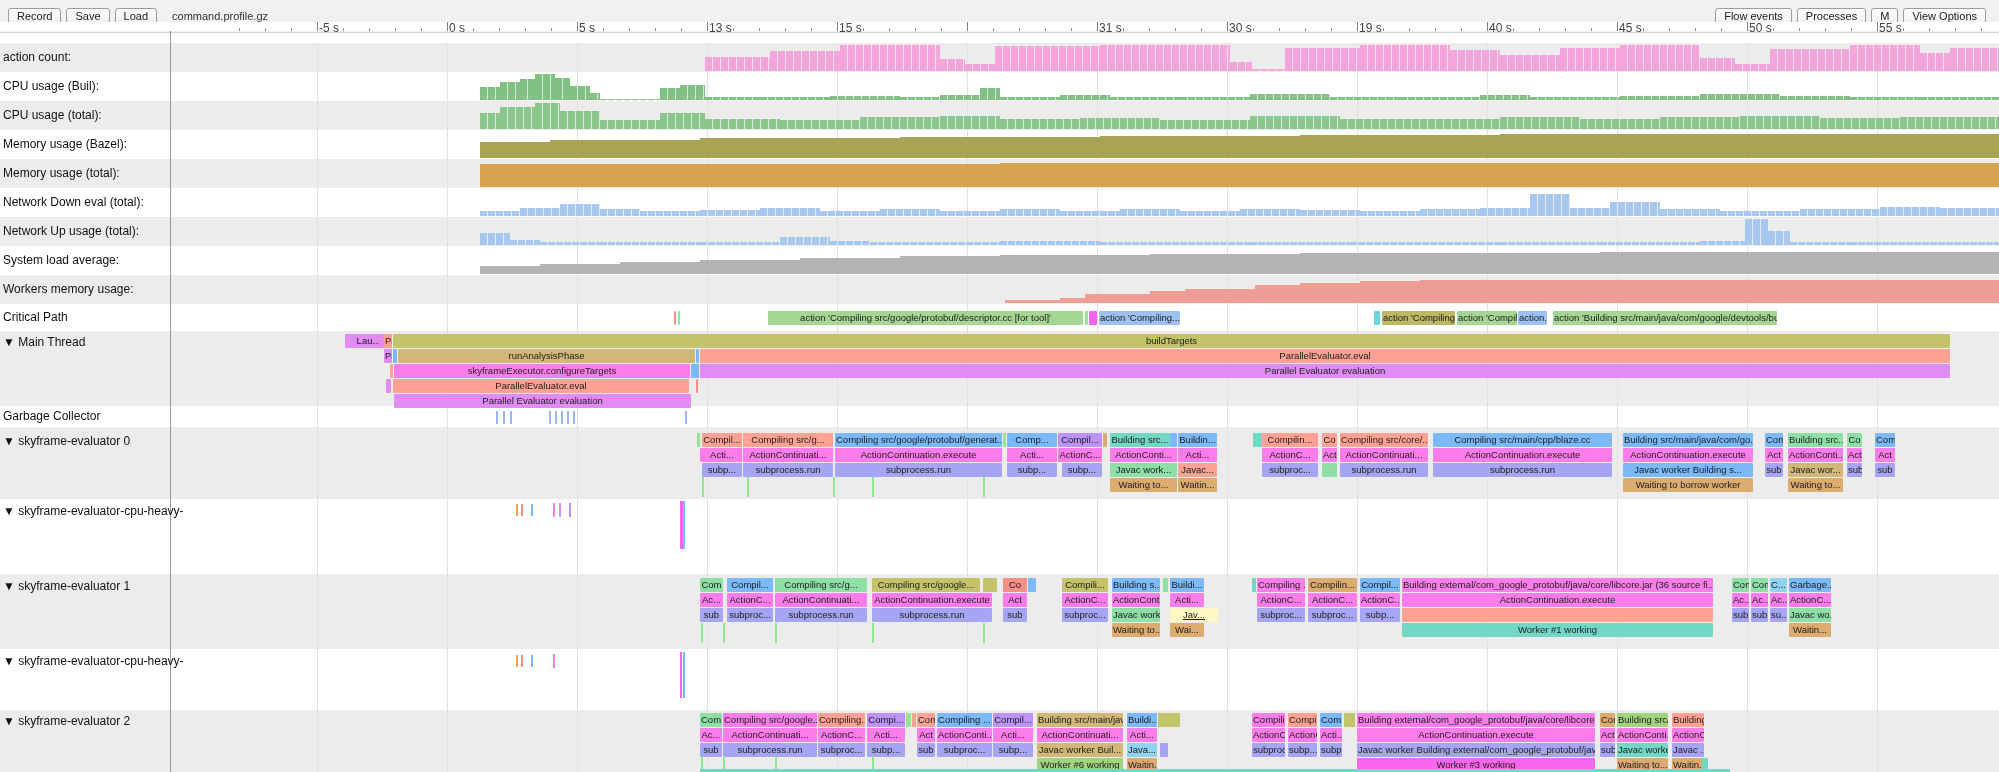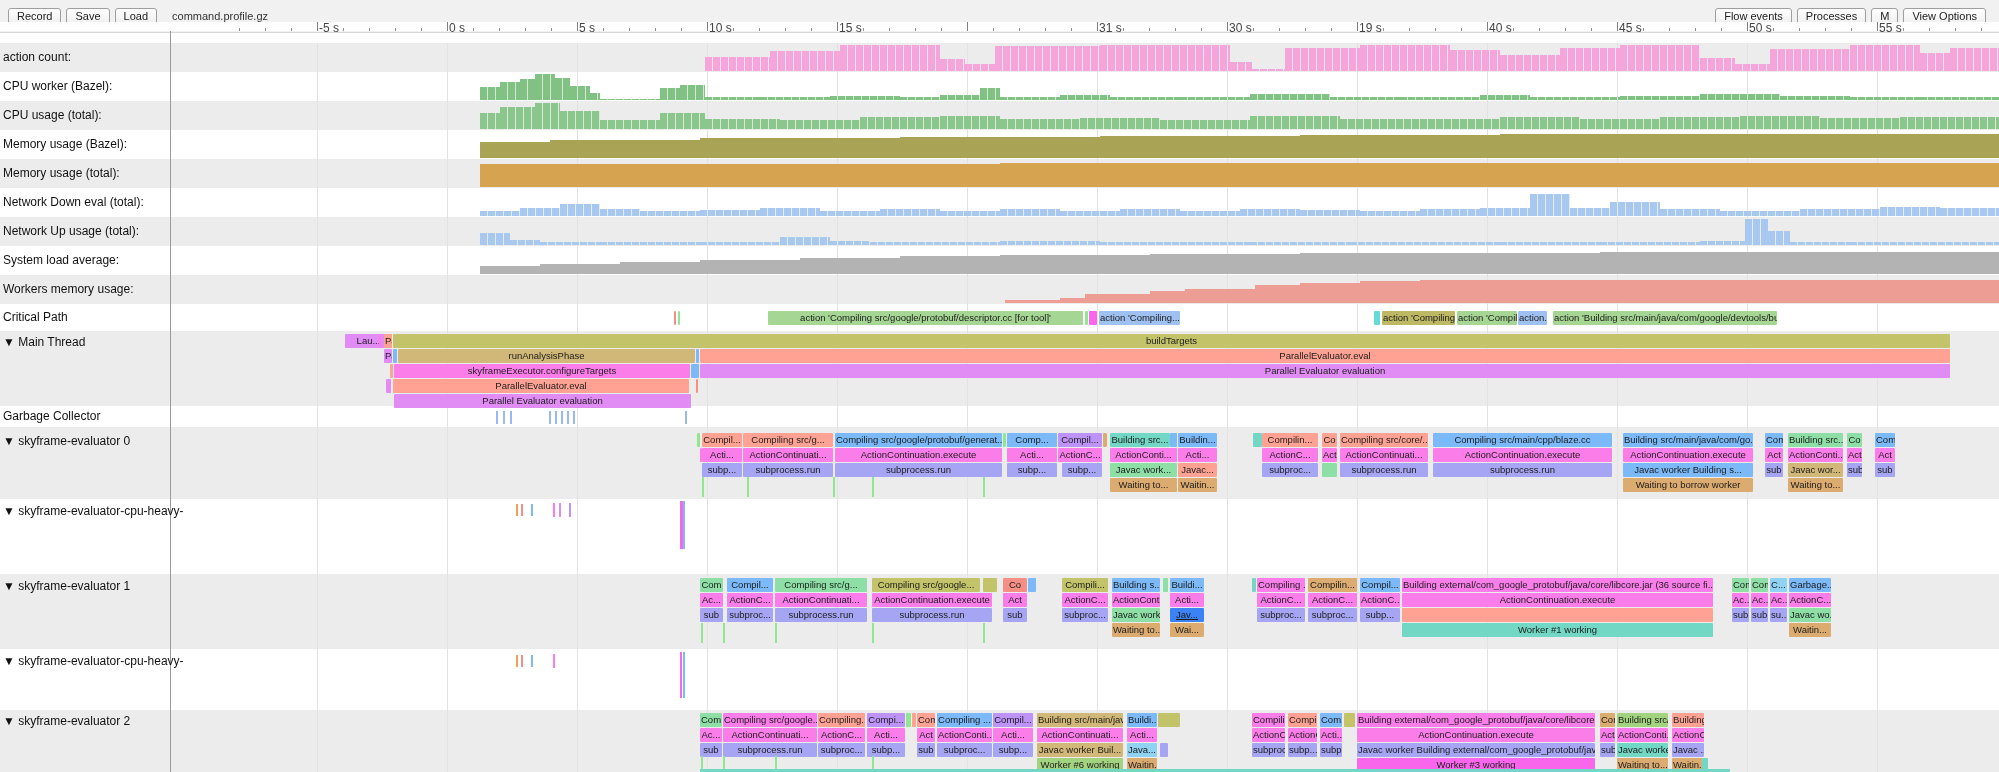--- a/index.html
+++ b/index.html
@@ -118,21 +118,21 @@
       <div class="min" style="left: 1929px;"></div>
       <div class="min" style="left: 1955px;"></div>
       <div class="min" style="left: 1981px;"></div>
       <div class="maj" style="left: 317px;"></div>
       <div class="lab" style="left: 319px;">-5 s</div>
       <div class="maj" style="left: 447px;"></div>
       <div class="lab" style="left: 449px;">0 s</div>
       <div class="maj" style="left: 577px;"></div>
       <div class="lab" style="left: 579px;">5 s</div>
       <div class="maj" style="left: 707px;"></div>
-      <div class="lab" style="left: 709px;">10 s</div>
+      <div class="lab" style="left: 709px;">13 s</div>
       <div class="maj" style="left: 837px;"></div>
       <div class="lab" style="left: 839px;">15 s</div>
       <div class="maj" style="left: 967px;"></div>
       <div class="lab" style="left: 969px; margin-top: 33px;">20 s</div>
       <div class="maj" style="left: 1097px;"></div>
       <div class="lab" style="left: 1099px;">31 s</div>
       <div class="maj" style="left: 1227px;"></div>
       <div class="lab" style="left: 1229px;">30 s</div>
       <div class="maj" style="left: 1357px;"></div>
       <div class="lab" style="left: 1359px;">19 s</div>
@@ -196,21 +196,21 @@
       <div class="cseg tex" style="left: 1450px; width: 50px; top: 50px; height: 21px; background-color: rgb(244, 166, 219);"></div>
       <div class="cseg tex" style="left: 1500px; width: 60px; top: 55px; height: 16px; background-color: rgb(244, 166, 219);"></div>
       <div class="cseg tex" style="left: 1560px; width: 60px; top: 48px; height: 23px; background-color: rgb(244, 166, 219);"></div>
       <div class="cseg tex" style="left: 1620px; width: 80px; top: 45px; height: 26px; background-color: rgb(244, 166, 219);"></div>
       <div class="cseg tex" style="left: 1700px; width: 35px; top: 58px; height: 13px; background-color: rgb(244, 166, 219);"></div>
       <div class="cseg tex" style="left: 1735px; width: 35px; top: 64px; height: 7px; background-color: rgb(244, 166, 219);"></div>
       <div class="cseg tex" style="left: 1770px; width: 80px; top: 49px; height: 22px; background-color: rgb(244, 166, 219);"></div>
       <div class="cseg tex" style="left: 1850px; width: 70px; top: 45px; height: 26px; background-color: rgb(244, 166, 219);"></div>
       <div class="cseg tex" style="left: 1920px; width: 30px; top: 53px; height: 18px; background-color: rgb(244, 166, 219);"></div>
       <div class="cseg tex" style="left: 1950px; width: 49px; top: 48px; height: 23px; background-color: rgb(244, 166, 219);"></div>
-      <div class="row-label" style="top: 78.5px;">CPU worker (Bazel):</div>
+      <div class="row-label" style="top: 78.5px;">CPU usage (Buil):</div>
       <div class="cseg tex" style="left: 480px; width: 20px; top: 87px; height: 13px; background-color: rgb(130, 193, 132);"></div>
       <div class="cseg tex" style="left: 500px; width: 20px; top: 82px; height: 18px; background-color: rgb(130, 193, 132);"></div>
       <div class="cseg tex" style="left: 520px; width: 15px; top: 79px; height: 21px; background-color: rgb(130, 193, 132);"></div>
       <div class="cseg tex" style="left: 535px; width: 20px; top: 74px; height: 26px; background-color: rgb(130, 193, 132);"></div>
       <div class="cseg tex" style="left: 555px; width: 15px; top: 78px; height: 22px; background-color: rgb(130, 193, 132);"></div>
       <div class="cseg tex" style="left: 570px; width: 20px; top: 86px; height: 14px; background-color: rgb(130, 193, 132);"></div>
       <div class="cseg tex" style="left: 590px; width: 10px; top: 93px; height: 7px; background-color: rgb(130, 193, 132);"></div>
       <div class="cseg tex" style="left: 600px; width: 60px; top: 99px; height: 1px; background-color: rgb(130, 193, 132);"></div>
       <div class="cseg tex" style="left: 660px; width: 20px; top: 88px; height: 12px; background-color: rgb(130, 193, 132);"></div>
       <div class="cseg tex" style="left: 680px; width: 25px; top: 85px; height: 15px; background-color: rgb(130, 193, 132);"></div>
@@ -491,21 +491,21 @@
       <div class="bar" style="left: 1751px; width: 17px; top: 593px; background-color: rgb(250, 125, 233);">Ac...</div>
       <div class="bar" style="left: 1770px; width: 17px; top: 593px; background-color: rgb(250, 125, 233);">Ac...</div>
       <div class="bar" style="left: 1789px; width: 42px; top: 593px; background-color: rgb(250, 125, 233);">ActionC...</div>
       <div class="bar" style="left: 700px; width: 23px; top: 608px; background-color: rgb(165, 165, 243);">sub</div>
       <div class="bar" style="left: 727px; width: 46px; top: 608px; background-color: rgb(165, 165, 243);">subproc...</div>
       <div class="bar" style="left: 775px; width: 92px; top: 608px; background-color: rgb(165, 165, 243);">subprocess.run</div>
       <div class="bar" style="left: 872px; width: 120px; top: 608px; background-color: rgb(165, 165, 243);">subprocess.run</div>
       <div class="bar" style="left: 1003px; width: 24px; top: 608px; background-color: rgb(165, 165, 243);">sub</div>
       <div class="bar" style="left: 1062px; width: 46px; top: 608px; background-color: rgb(165, 165, 243);">subproc...</div>
       <div class="bar" style="left: 1112px; width: 48px; top: 608px; background-color: rgb(141, 223, 165);">Javac worker...</div>
-      <div class="bar" style="left: 1170px; width: 34px; top: 608px; background-color: #3b82f6; text-decoration: underline;">Jav...</div>
+      <div class="bar" style="left: 1170px; width: 48px; top: 608px; background-color: #fef9c3; text-decoration: underline;">Jav...</div>
       <div class="bar" style="left: 1257px; width: 48px; top: 608px; background-color: rgb(165, 165, 243);">subproc...</div>
       <div class="bar" style="left: 1308px; width: 49px; top: 608px; background-color: rgb(165, 165, 243);">subproc...</div>
       <div class="bar" style="left: 1360px; width: 40px; top: 608px; background-color: rgb(165, 165, 243);">subp...</div>
       <div class="bar" style="left: 1402px; width: 311px; top: 608px; background-color: rgb(255, 162, 148);"></div>
       <div class="bar" style="left: 1732px; width: 17px; top: 608px; background-color: rgb(165, 165, 243);">sub</div>
       <div class="bar" style="left: 1751px; width: 17px; top: 608px; background-color: rgb(165, 165, 243);">sub</div>
       <div class="bar" style="left: 1770px; width: 17px; top: 608px; background-color: rgb(165, 165, 243);">su...</div>
       <div class="bar" style="left: 1789px; width: 42px; top: 608px; background-color: rgb(141, 223, 165);">Javac wo...</div>
       <div class="bar" style="left: 1112px; width: 48px; top: 623px; background-color: rgb(220, 171, 112);">Waiting to...</div>
       <div class="bar" style="left: 1170px; width: 34px; top: 623px; background-color: rgb(220, 171, 112);">Wai...</div>

